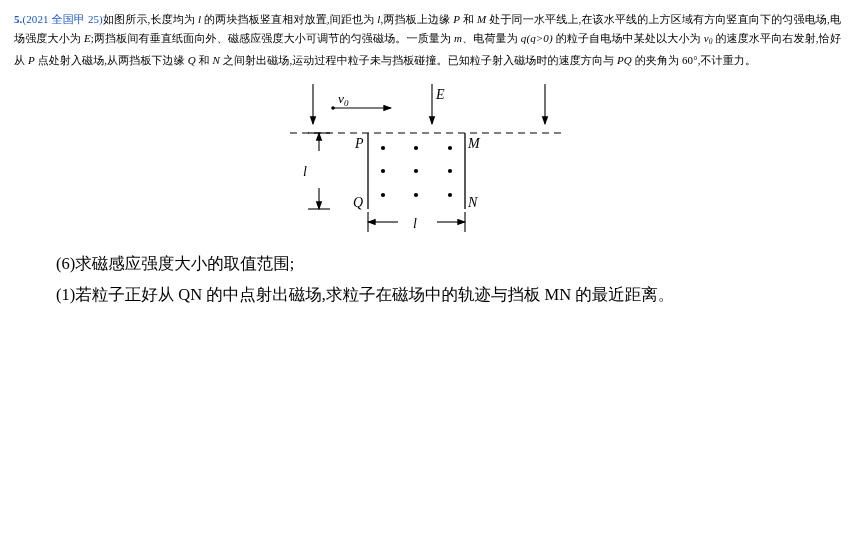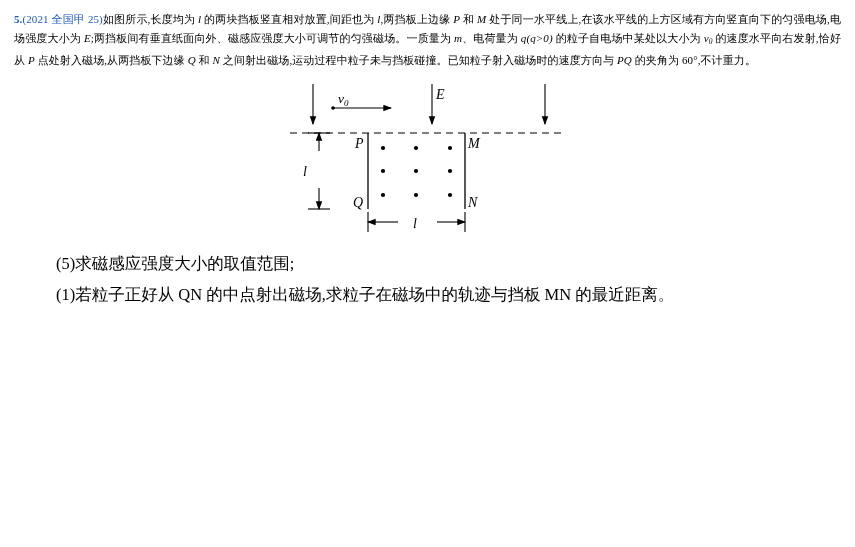--- a/index.html
+++ b/index.html
@@ -130,17 +130,17 @@
       <text x="355" y="72" font-family="Liberation Serif, serif" font-style="italic" font-size="14">P</text>
       <text x="468" y="72" font-family="Liberation Serif, serif" font-style="italic" font-size="14">M</text>
       <text x="353" y="131" font-family="Liberation Serif, serif" font-style="italic" font-size="14">Q</text>
       <text x="468" y="131" font-family="Liberation Serif, serif" font-style="italic" font-size="14">N</text>
       <text x="303" y="100" font-family="Liberation Serif, serif" font-style="italic" font-size="14">l</text>
       <text x="413" y="152" font-family="Liberation Serif, serif" font-style="italic" font-size="14">l</text>
     </svg>
   </div>
 
   <div class="tail">
-    <div>(5)求磁感应强度大小的取值范围;</div>
+    <div>(6)求磁感应强度大小的取值范围;</div>
     <div>(1)若粒子正好从 QN 的中点射出磁场,求粒子在磁场中的轨迹与挡板 MN 的最近距离。</div>
   </div>
 
 </div>
 
 </body></html>

